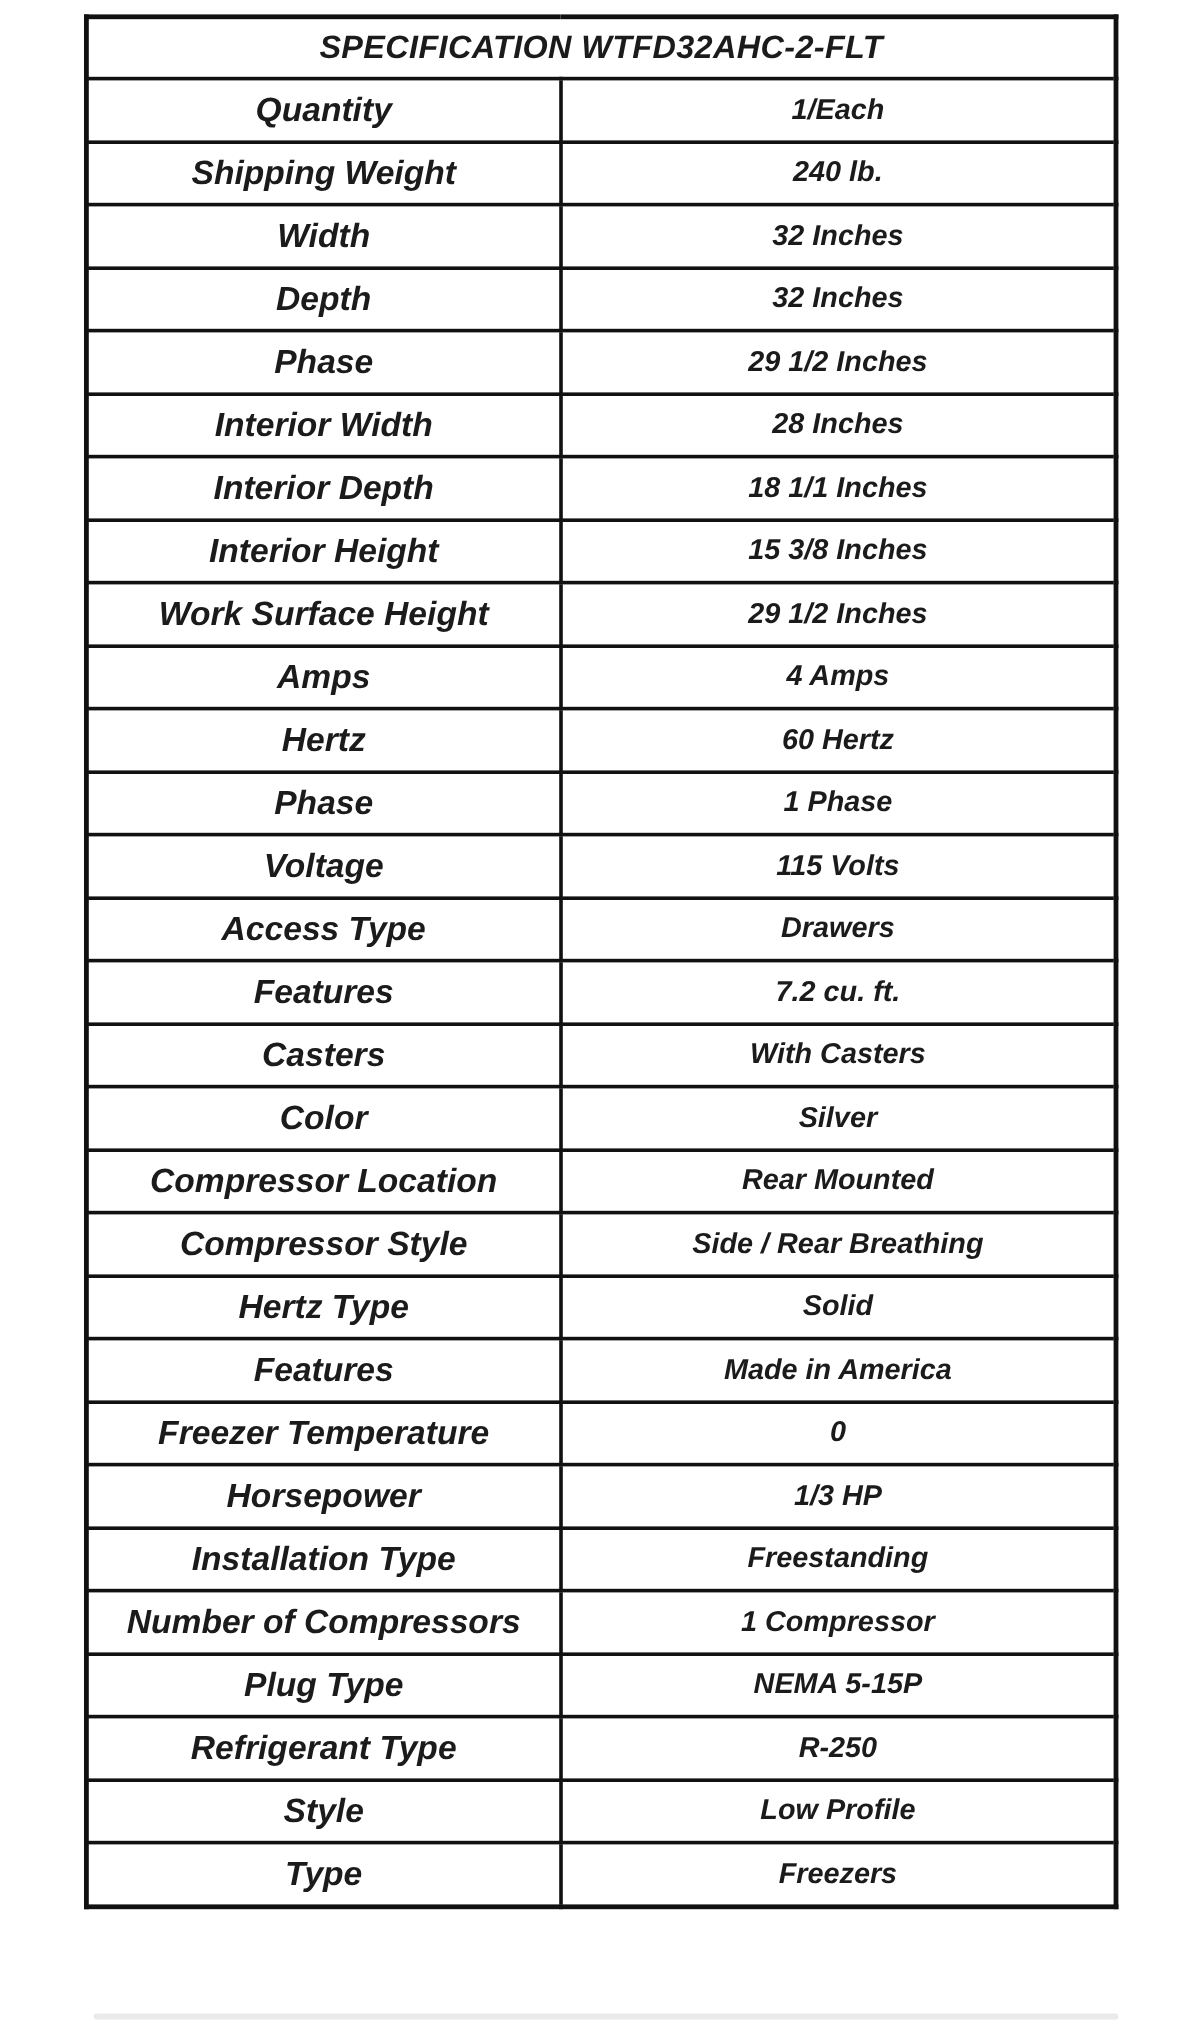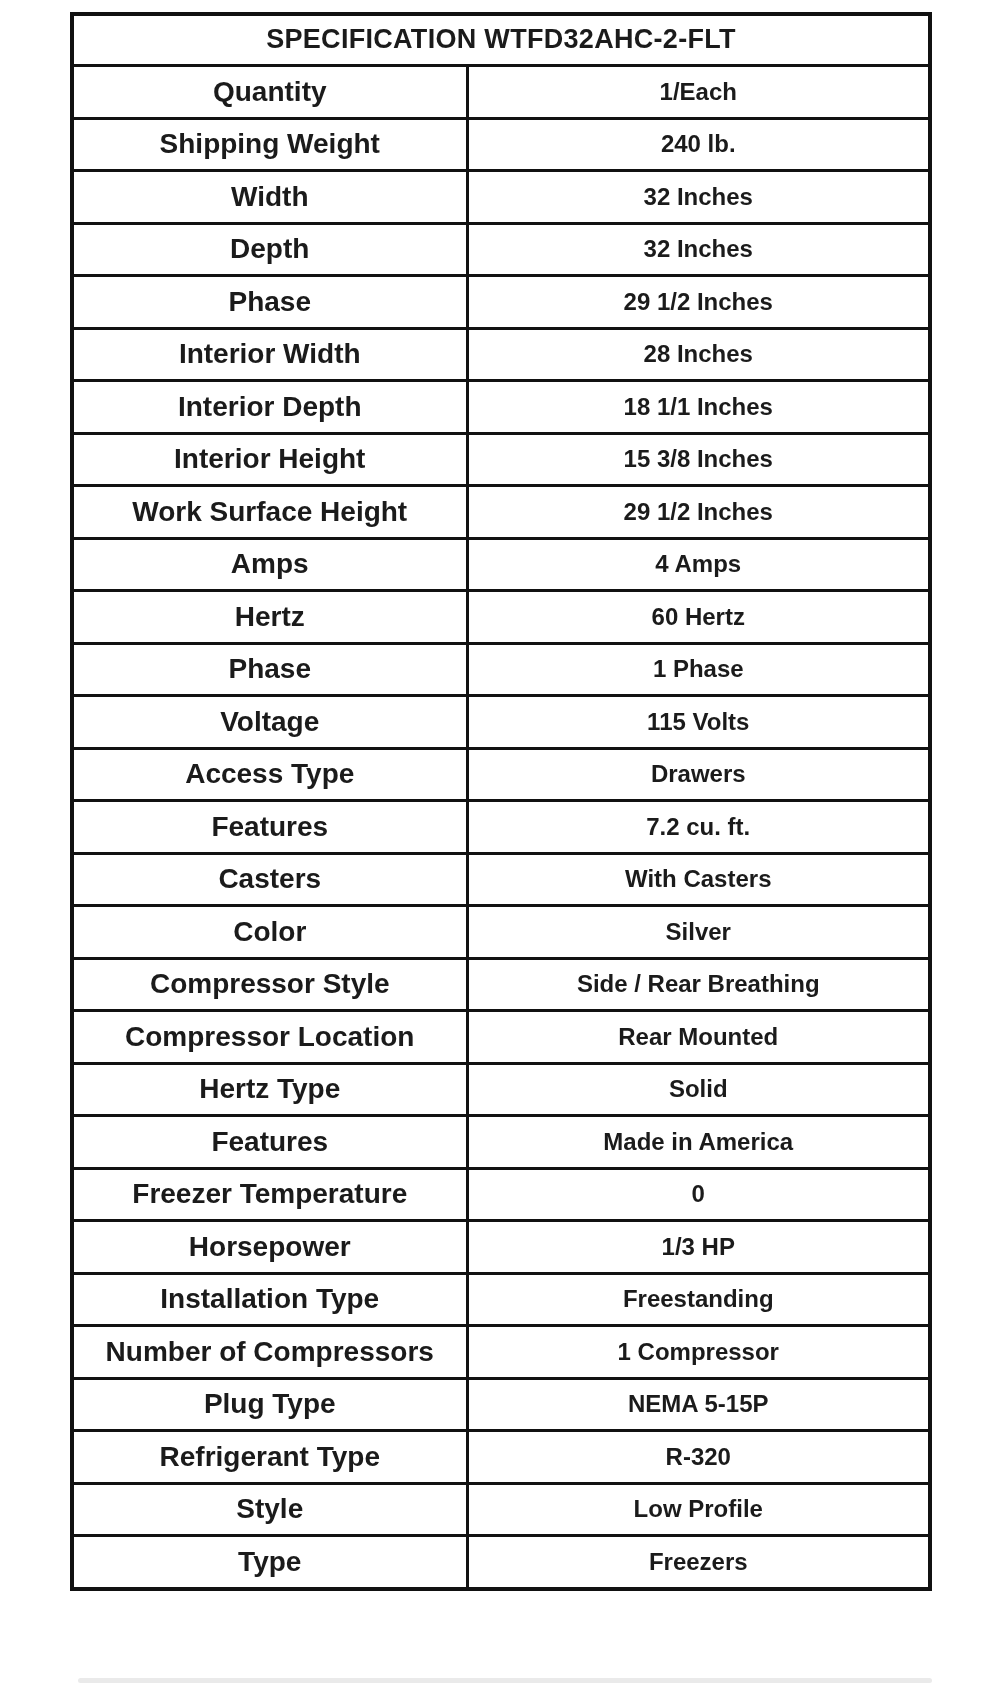--- a/index.html
+++ b/index.html
@@ -17,20 +17,21 @@
   }
   table.spec-table {
     position: absolute;
     left: 70px;
     top: 12px;
     width: 862px;
     border-collapse: collapse;
     table-layout: fixed;
     border: 4px solid #111111;
     background: #ffffff;
+    font-style: italic;
   }
   table.spec-table col.col-label { width: 395px; }
   table.spec-table col.col-value { width: 463px; }
   table.spec-table th,
   table.spec-table td {
     border: 3px solid #111111;
     text-align: center;
     vertical-align: middle;
     color: #1b1b1b;
     font-weight: 700;
@@ -154,30 +155,30 @@
     <td class="label-cell">Casters</td>
     <td class="value-cell">With Casters</td>
   </tr>
 
   <tr>
     <td class="label-cell">Color</td>
     <td class="value-cell">Silver</td>
   </tr>
 
   <tr>
+    <td class="label-cell">Compressor Location</td>
+    <td class="value-cell">Rear Mounted</td>
+  </tr>
+
+  <tr>
     <td class="label-cell">Compressor Style</td>
     <td class="value-cell">Side / Rear Breathing</td>
   </tr>
 
   <tr>
-    <td class="label-cell">Compressor Location</td>
-    <td class="value-cell">Rear Mounted</td>
-  </tr>
-
-  <tr>
     <td class="label-cell">Hertz Type</td>
     <td class="value-cell">Solid</td>
   </tr>
 
   <tr>
     <td class="label-cell">Features</td>
     <td class="value-cell">Made in America</td>
   </tr>
 
   <tr>
@@ -201,21 +202,21 @@
   </tr>
 
 
   <tr>
     <td class="label-cell">Plug Type</td>
     <td class="value-cell">NEMA 5-15P</td>
   </tr>
 
   <tr>
     <td class="label-cell">Refrigerant Type</td>
-    <td class="value-cell">R-320</td>
+    <td class="value-cell">R-250</td>
   </tr>
 
   <tr>
     <td class="label-cell">Style</td>
     <td class="value-cell">Low Profile</td>
   </tr>
 
   <tr>
     <td class="label-cell">Type</td>
     <td class="value-cell">Freezers</td>

